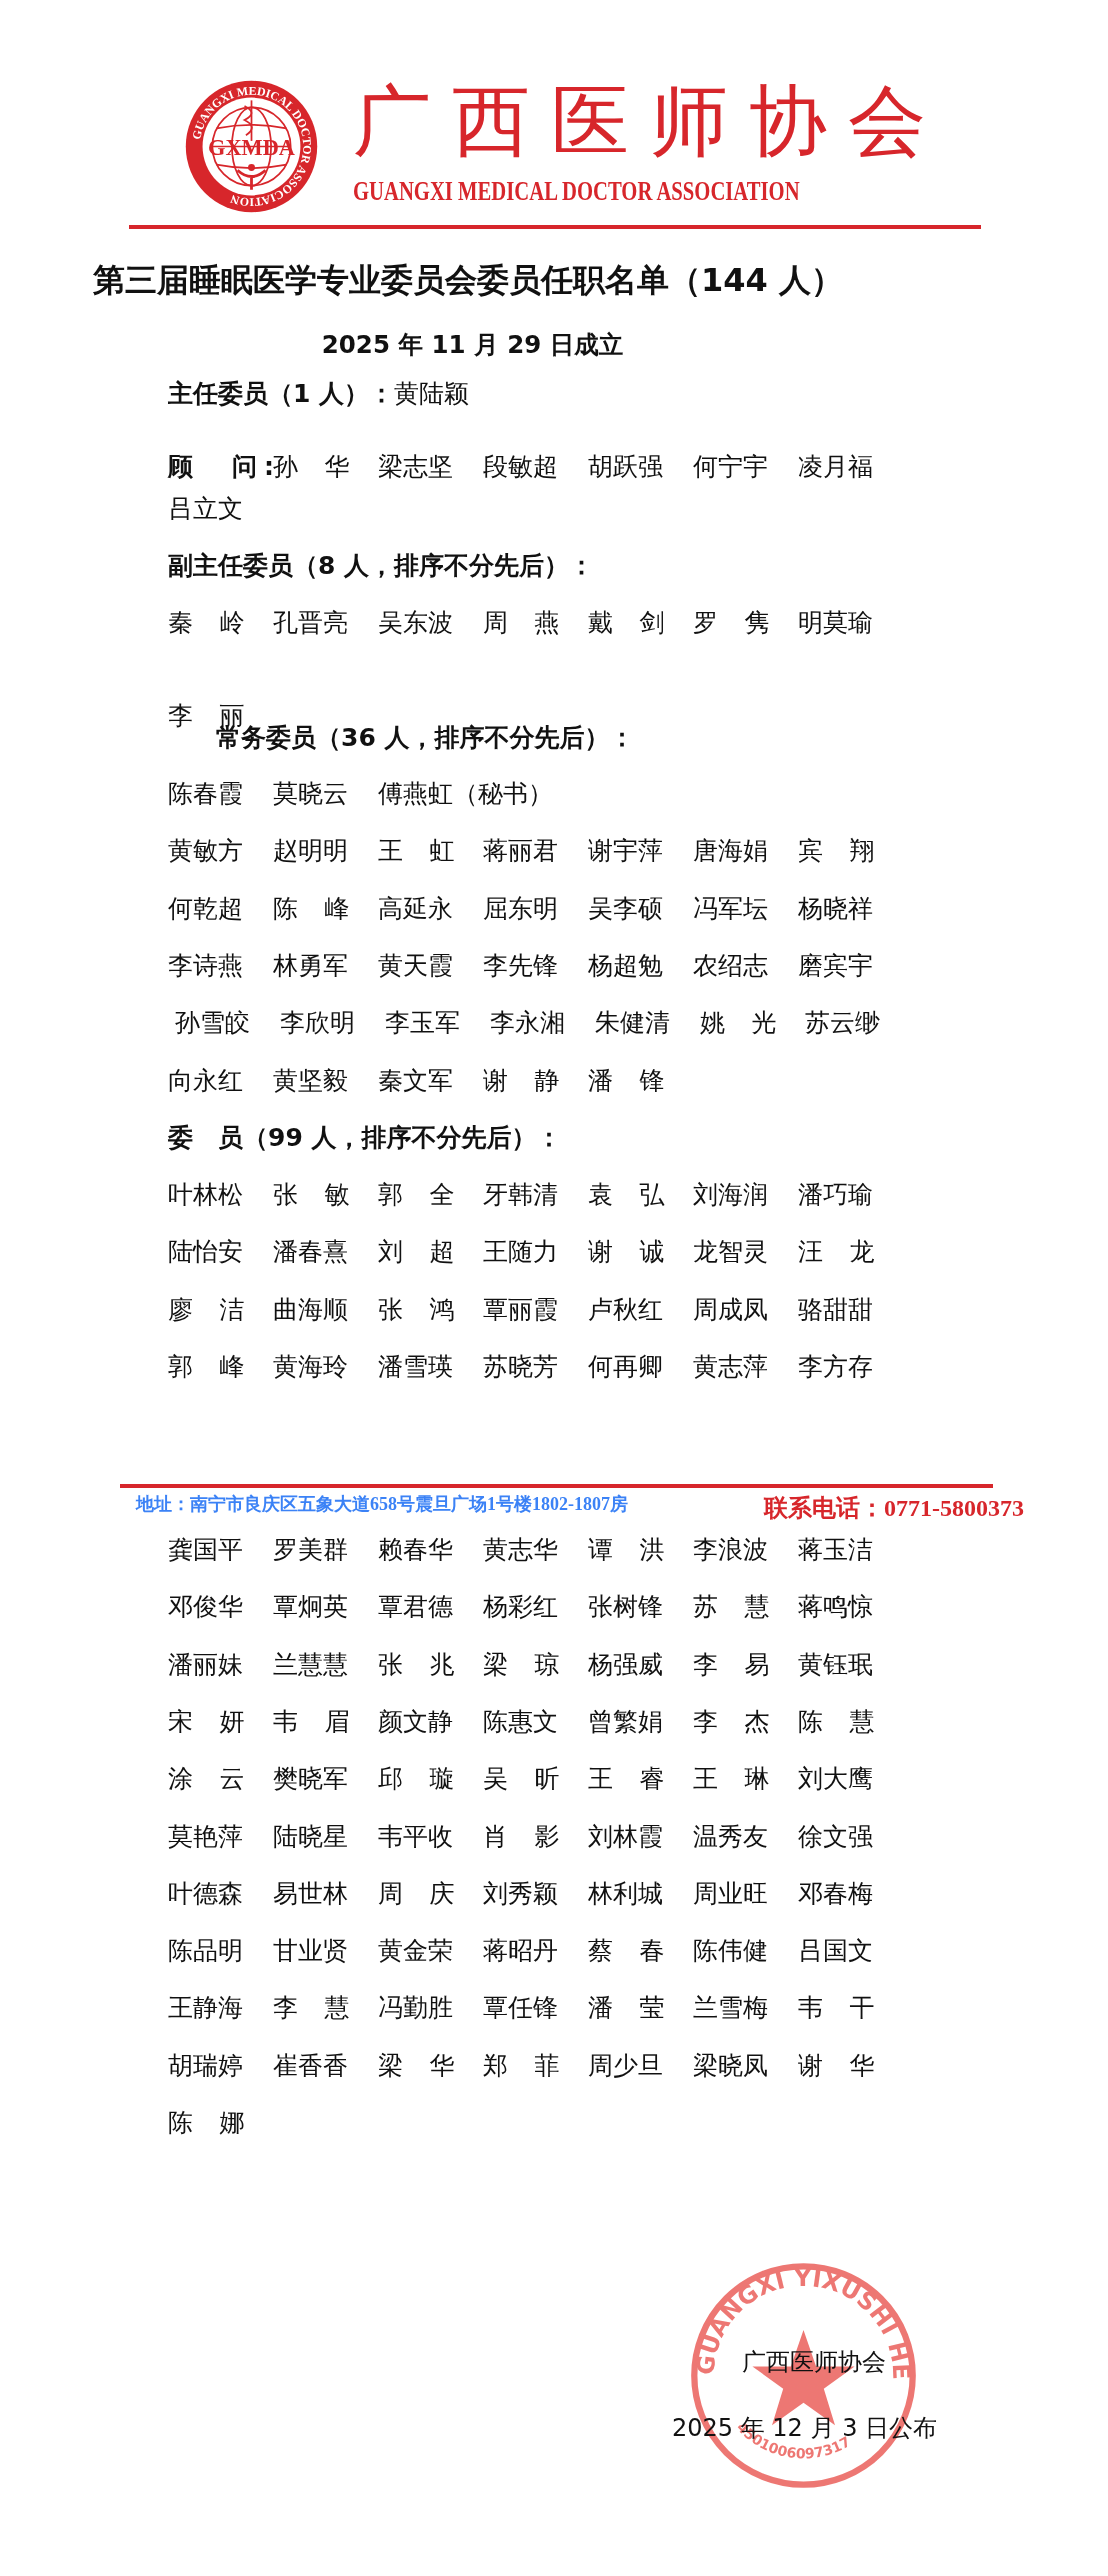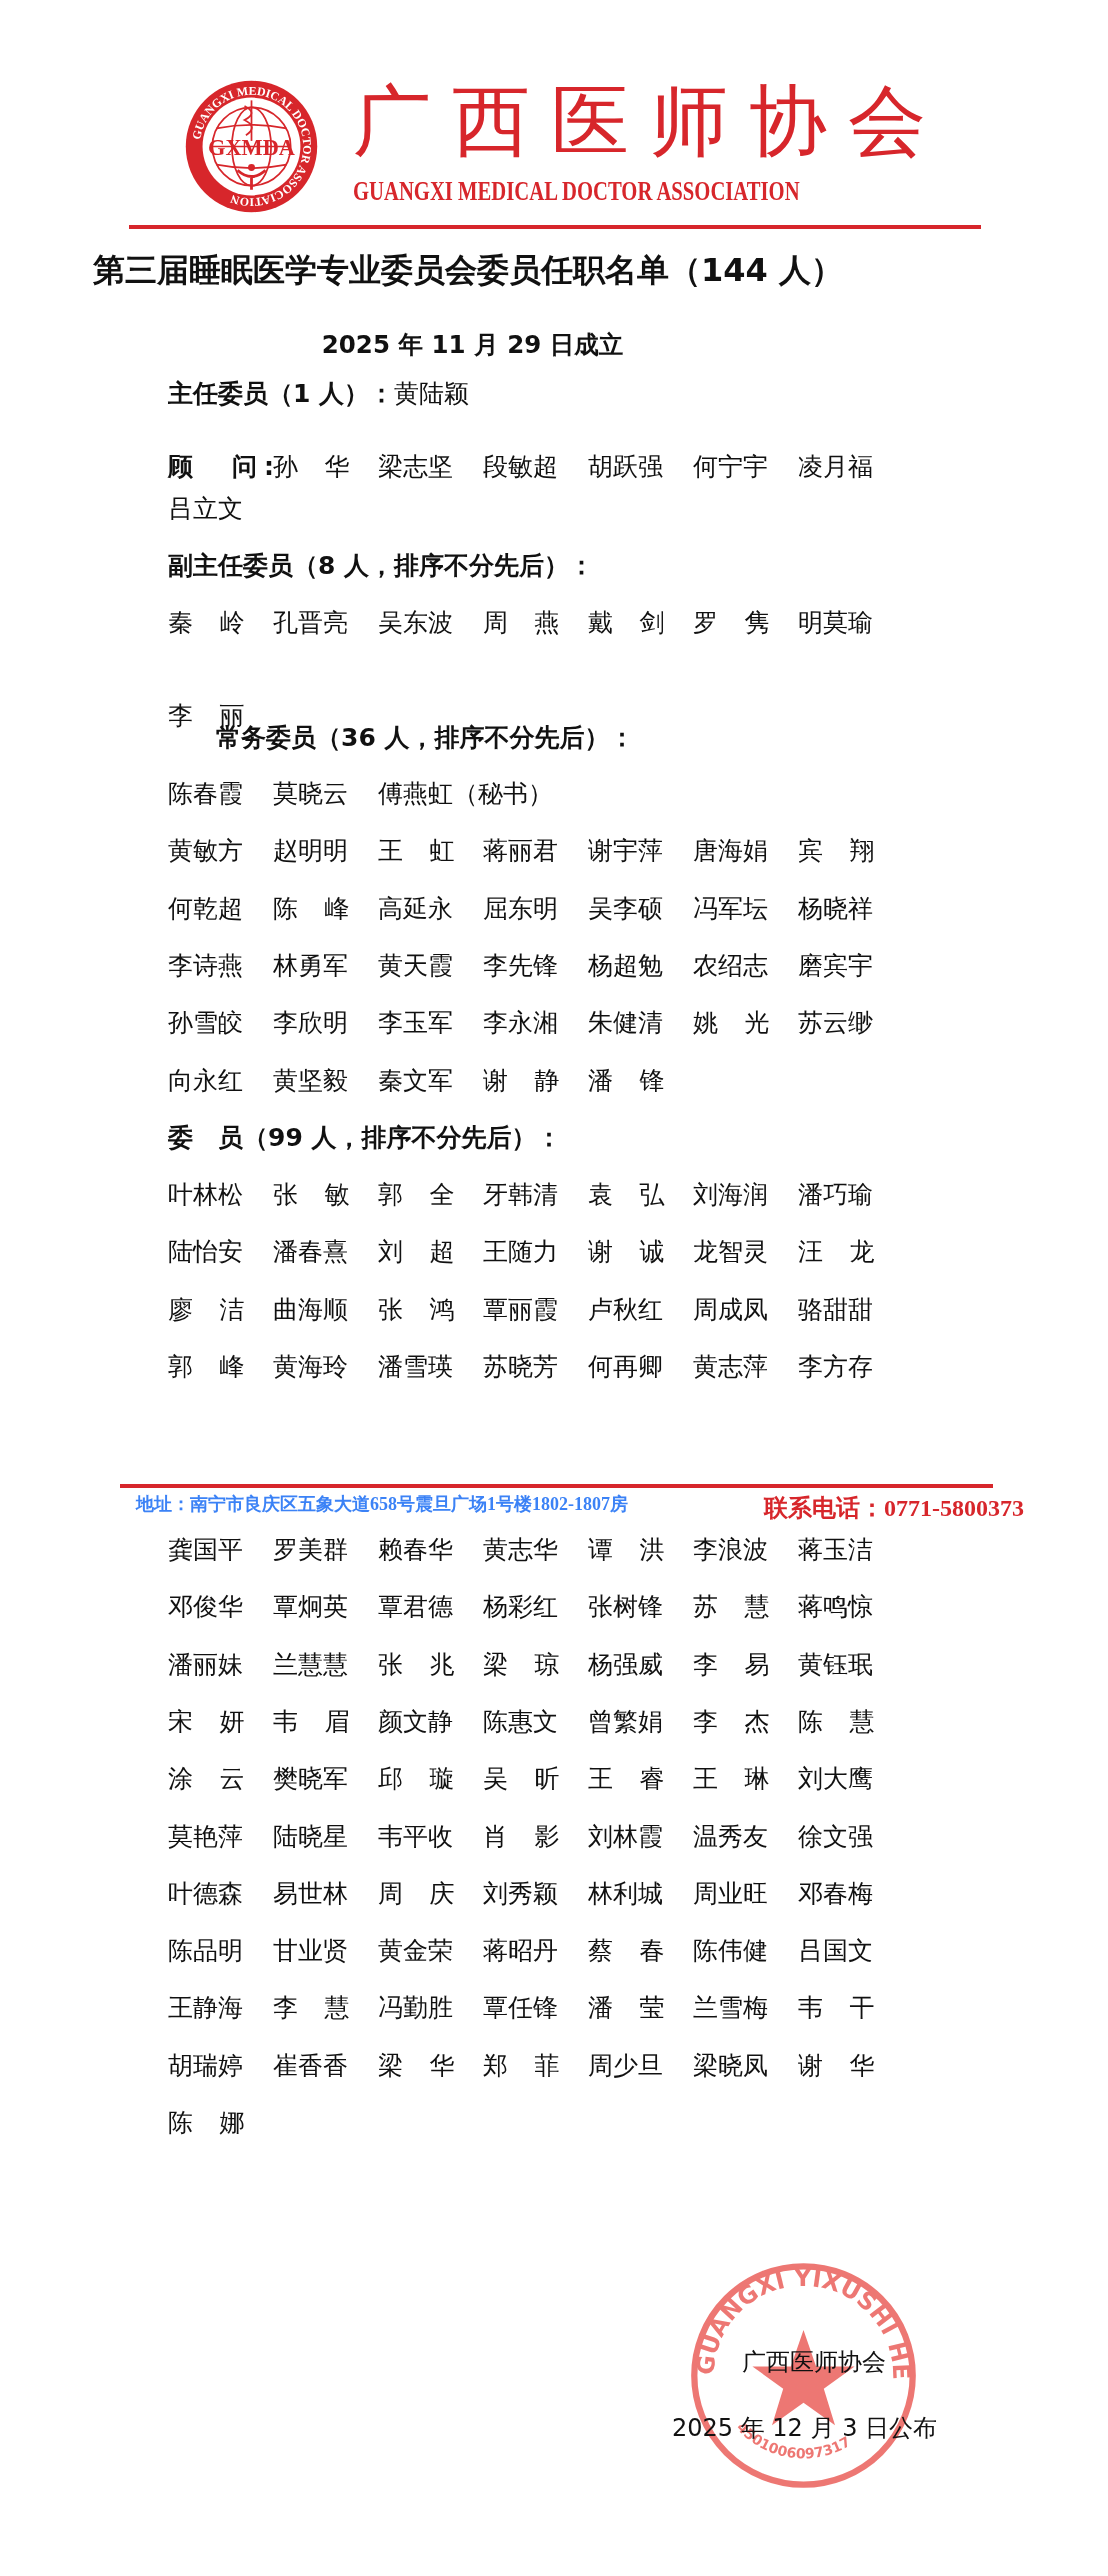--- a/index.html
+++ b/index.html
@@ -10,21 +10,21 @@
   
   .logo { left: 183px; top: 78px; width: 137px; height: 137px; }
   .brand-cn { left: 353px; top: 82px; font-family: "DejaVu Serif", "Liberation Serif", serif;
               font-size: 78px; color: #d7262b; letter-spacing: 21px; line-height: 1; }
   .brand-en { left: 353px; top: 178px; font-family: "Liberation Serif", "DejaVu Serif", serif;
               font-size: 26.5px; color: #d7262b; line-height: 1; transform: scaleX(0.78);
               transform-origin: left top; white-space: nowrap; font-weight: bold; }
   .rule-top { left: 129px; top: 225px; width: 852px; height: 4.2px; background: #d7262b; }
 
   
-  .title { left: 0; width: 936px; top: 254px; text-align: center;
+  .title { left: 0; width: 936px; top: 264px; text-align: center;
            font-size: 32px; font-weight: bold; line-height: 1; }
   .subtitle { left: 0; width: 945px; top: 333px; text-align: center;
               font-size: 24.5px; font-weight: bold; line-height: 1; }
 
   
   .row { left: 168px; font-size: 25px; line-height: 1; white-space: nowrap; }
   .row .lbl { font-weight: bold; }
   .names { left: 168px; font-size: 25px; line-height: 1; white-space: nowrap; display: flex; }
   .names span.name { display: inline-block; width: 105px; letter-spacing: 0; }
   .names span.name.two { letter-spacing: 26.5px; }
@@ -141,21 +141,21 @@
     </div>
     <div class="abs names" style="top: 953px;">
       <span class="name">李诗燕</span>
       <span class="name">林勇军</span>
       <span class="name">黄天霞</span>
       <span class="name">李先锋</span>
       <span class="name">杨超勉</span>
       <span class="name">农绍志</span>
       <span class="name">磨宾宇</span>
     </div>
-    <div class="abs names" style="top: 1010px;">
+    <div class="abs names" style="top: 1010px; margin-left: 7px;">
       <span class="name">孙雪皎</span>
       <span class="name">李欣明</span>
       <span class="name">李玉军</span>
       <span class="name">李永湘</span>
       <span class="name">朱健清</span>
       <span class="name two">姚光</span>
       <span class="name">苏云缈</span>
     </div>
     <div class="abs names" style="top: 1068px;">
       <span class="name">向永红</span>

